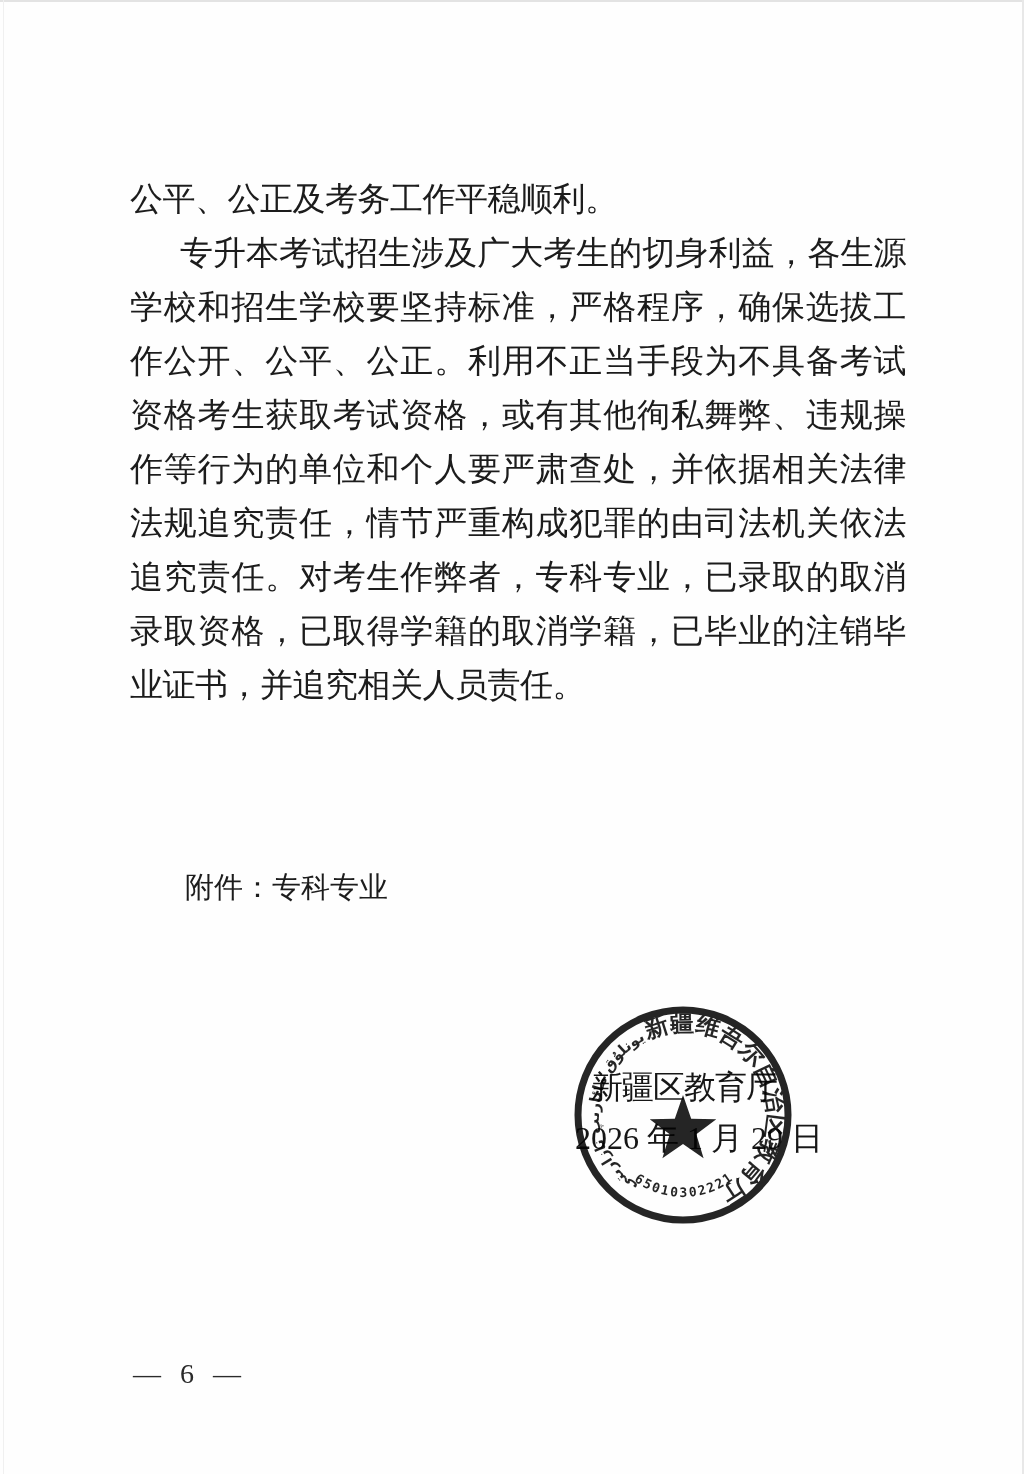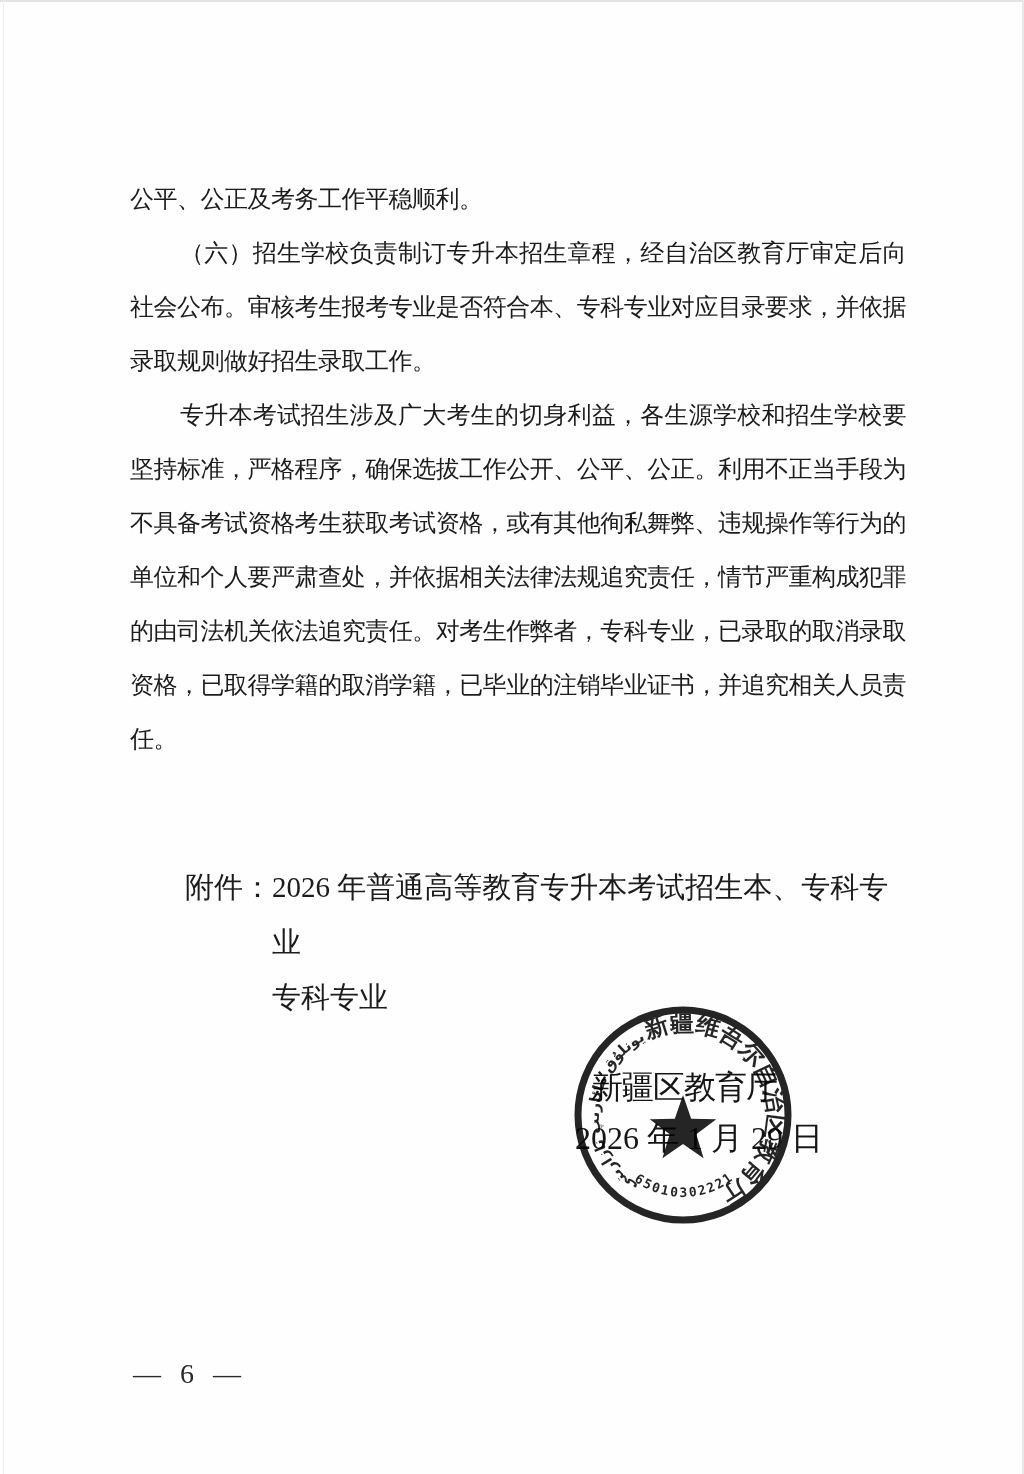--- a/index.html
+++ b/index.html
@@ -9,21 +9,21 @@
     font-family:"Liberation Serif","DejaVu Serif",serif;
     color:#1c1c1c;
   }
   .page{position:absolute;inset:0;background:#fefefe;}
   .scan-edge-top{position:absolute;top:0;left:0;width:100%;height:2px;background:#e3e3e3;}
   .scan-edge-right{position:absolute;top:0;right:0;width:2px;height:100%;background:#e8e8e8;}
   .scan-edge-left{position:absolute;top:0;left:3px;width:1px;height:100%;background:#f0f0f0;}
 
   .body-text{
     position:absolute;left:130px;top:172px;width:776px;
-    font-size:24px;line-height:54px;letter-spacing:-0.5px;
+    font-size:33px;line-height:54px;letter-spacing:-0.5px;
     text-align:justify;
     font-family:Liberation Serif, serif;
   }
   .body-text p{margin:0;}
   .para-indent{text-indent:50px;}
 
   .attachment{
     position:absolute;left:185px;top:860px;width:730px;
     font-size:29px;line-height:55px;display:flex;align-items:flex-start;
   }
@@ -59,28 +59,26 @@
 <body>
 
 <div class="page">
 
   <div class="scan-edge-top"></div>
   <div class="scan-edge-right"></div>
   <div class="scan-edge-left"></div>
 
   <main class="body-text">
     <p>公平、公正及考务工作平稳顺利。</p>
-    <p class="para-indent">（六）招生学校负责制订专升本招生章程，经自治区教育厅审定后向社会公布。审核考生报考专业是否符合本、专科专业对应目录要求，并依据录取规则做好招生录取工作。</p>
     <p class="para-indent">专升本考试招生涉及广大考生的切身利益，各生源学校和招生学校要坚持标准，严格程序，确保选拔工作公开、公平、公正。利用不正当手段为不具备考试资格考生获取考试资格，或有其他徇私舞弊、违规操作等行为的单位和个人要严肃查处，并依据相关法律法规追究责任，情节严重构成犯罪的由司法机关依法追究责任。对考生作弊者，专科专业，已录取的取消录取资格，已取得学籍的取消学籍，已毕业的注销毕业证书，并追究相关人员责任。</p>
   </main>
 
   <div class="attachment">
     <span class="att-label">附件：</span>
     <span class="att-content">
-      <span class="att-line">2026 年普通高等教育专升本考试招生本、专科专业</span>
       <span class="att-line">专科专业</span>
     </span>
   </div>
 
   <div class="signature">
     <div class="sig-authority">新疆区教育厅</div>
     <div class="sig-date">2026 年 1 月 29 日</div>
   </div>
 
   <svg class="seal" viewBox="0 0 236 240" xmlns="http://www.w3.org/2000/svg">

